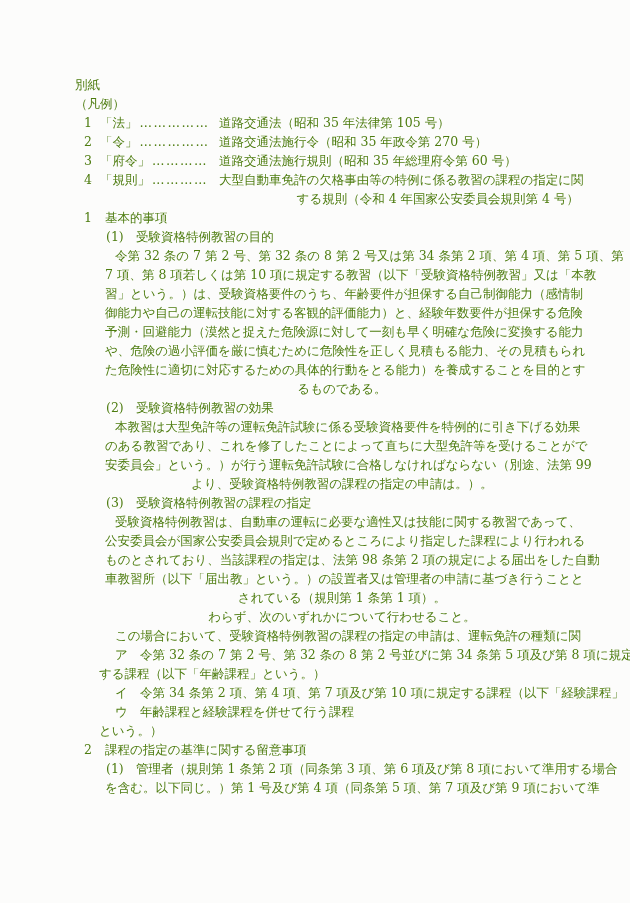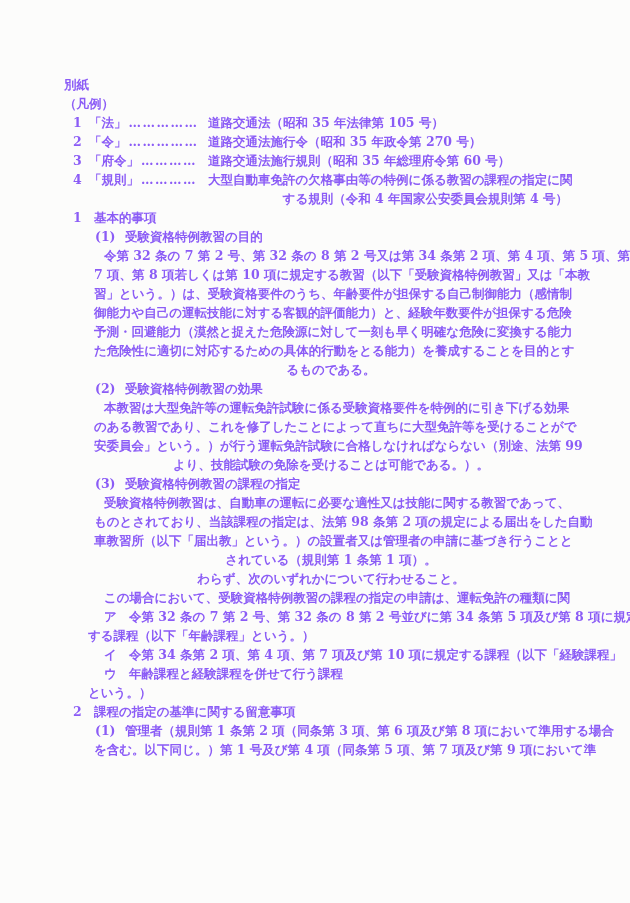--- a/index.html
+++ b/index.html
@@ -5,28 +5,27 @@
   html, body {
     margin: 0;
     padding: 0;
     width: 630px;
     height: 903px;
     background: #fcfcfb;
     overflow: hidden;
   }
   .page {
     position: absolute;
-    left: 64px;
+    left: 75px;
     top: 75px;
     width: 504px;
     font-family: "DejaVu Serif", "Liberation Serif", serif;
     font-size: 12.5px;
     line-height: 19px;
-    color: #8b5cf6;
-    font-weight: bold;
+    color: #4d7c0f;
   }
   .line {
     height: 19px;
     white-space: nowrap;
   }
   
   .t0  { margin-left: 0; }
   .leg { margin-left: 9px; position: relative; }
   .leg .num    { display: inline-block; width: 16px; }
   .leg .leader { letter-spacing: 1.5px; margin-left: 2px; }
@@ -58,29 +57,31 @@
     <div class="line leg"><span class="num">3</span><span class="term">「府令」</span><span class="leader">…………</span><span class="def">道路交通法施行規則（昭和 35 年総理府令第 60 号）</span></div>
     <div class="line leg"><span class="num">4</span><span class="term">「規則」</span><span class="leader">…………</span><span class="def">大型自動車免許の欠格事由等の特例に係る教習の課程の指定に関</span></div>
     <div class="line legc">する規則（令和 4 年国家公安委員会規則第 4 号）</div>
     <div class="line sec"><span class="m1">1</span><span>基本的事項</span></div>
     <div class="line sub"><span class="m2">(1)</span><span>受験資格特例教習の目的</span></div>
     <div class="line p1 j">令第 32 条の 7 第 2 号、第 32 条の 8 第 2 号又は第 34 条第 2 項、第 4 項、第 5 項、第</div>
     <div class="line p j">7 項、第 8 項若しくは第 10 項に規定する教習（以下「受験資格特例教習」又は「本教</div>
     <div class="line p j">習」という。）は、受験資格要件のうち、年齢要件が担保する自己制御能力（感情制</div>
     <div class="line p j">御能力や自己の運転技能に対する客観的評価能力）と、経験年数要件が担保する危険</div>
     <div class="line p j">予測・回避能力（漠然と捉えた危険源に対して一刻も早く明確な危険に変換する能力</div>
+    <div class="line p j">や、危険の過小評価を厳に慎むために危険性を正しく見積もる能力、その見積もられ</div>
     <div class="line p j">た危険性に適切に対応するための具体的行動をとる能力）を養成することを目的とす</div>
     <div class="line p">るものである。</div>
     <div class="line sub"><span class="m2">(2)</span><span>受験資格特例教習の効果</span></div>
     <div class="line p1 j">本教習は大型免許等の運転免許試験に係る受験資格要件を特例的に引き下げる効果</div>
     <div class="line p j">のある教習であり、これを修了したことによって直ちに大型免許等を受けることがで</div>
     <div class="line p j">安委員会」という。）が行う運転免許試験に合格しなければならない（別途、法第 99</div>
-    <div class="line p">より、技能試験の免除を受けることは可能である。）。</div>
+    <div class="line p">より、受験資格特例教習の課程の指定の申請は。）。</div>
     <div class="line sub"><span class="m2">(3)</span><span>受験資格特例教習の課程の指定</span></div>
     <div class="line p1 j">受験資格特例教習は、自動車の運転に必要な適性又は技能に関する教習であって、</div>
+    <div class="line p j">公安委員会が国家公安委員会規則で定めるところにより指定した課程により行われる</div>
     <div class="line p j">ものとされており、当該課程の指定は、法第 98 条第 2 項の規定による届出をした自動</div>
     <div class="line p j">車教習所（以下「届出教」という。）の設置者又は管理者の申請に基づき行うことと</div>
     <div class="line p">されている（規則第 1 条第 1 項）。</div>
     <div class="line p">わらず、次のいずれかについて行わせること。</div>
     <div class="line p1 j">この場合において、受験資格特例教習の課程の指定の申請は、運転免許の種類に関</div>
     <div class="line ia j"><span class="m3">ア</span><span>令第 32 条の 7 第 2 号、第 32 条の 8 第 2 号並びに第 34 条第 5 項及び第 8 項に規定</span></div>
     <div class="line ic">する課程（以下「年齢課程」という。）</div>
     <div class="line ia j"><span class="m3">イ</span><span>令第 34 条第 2 項、第 4 項、第 7 項及び第 10 項に規定する課程（以下「経験課程」</span></div>
     <div class="line ia"><span class="m3">ウ</span><span>年齢課程と経験課程を併せて行う課程</span></div>
     <div class="line ic">という。）</div>

